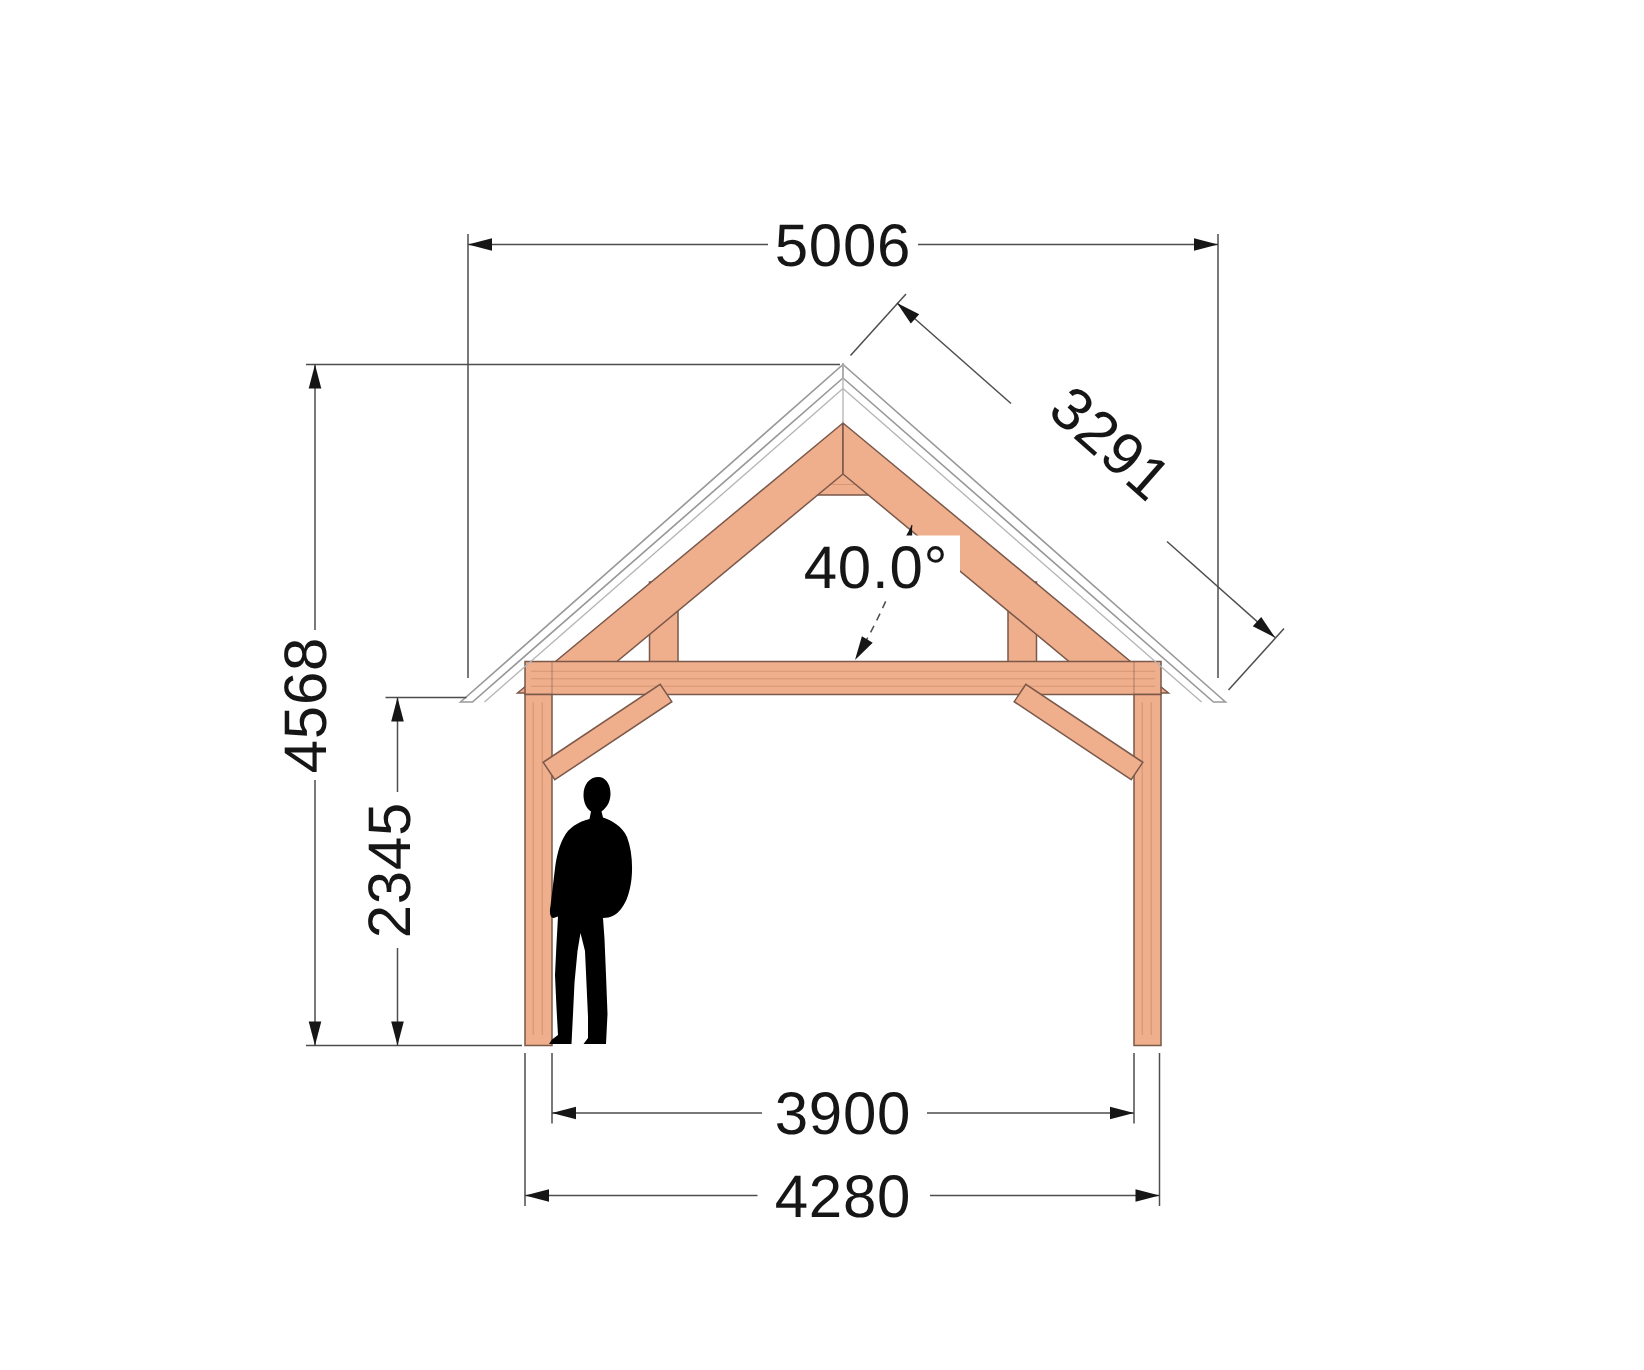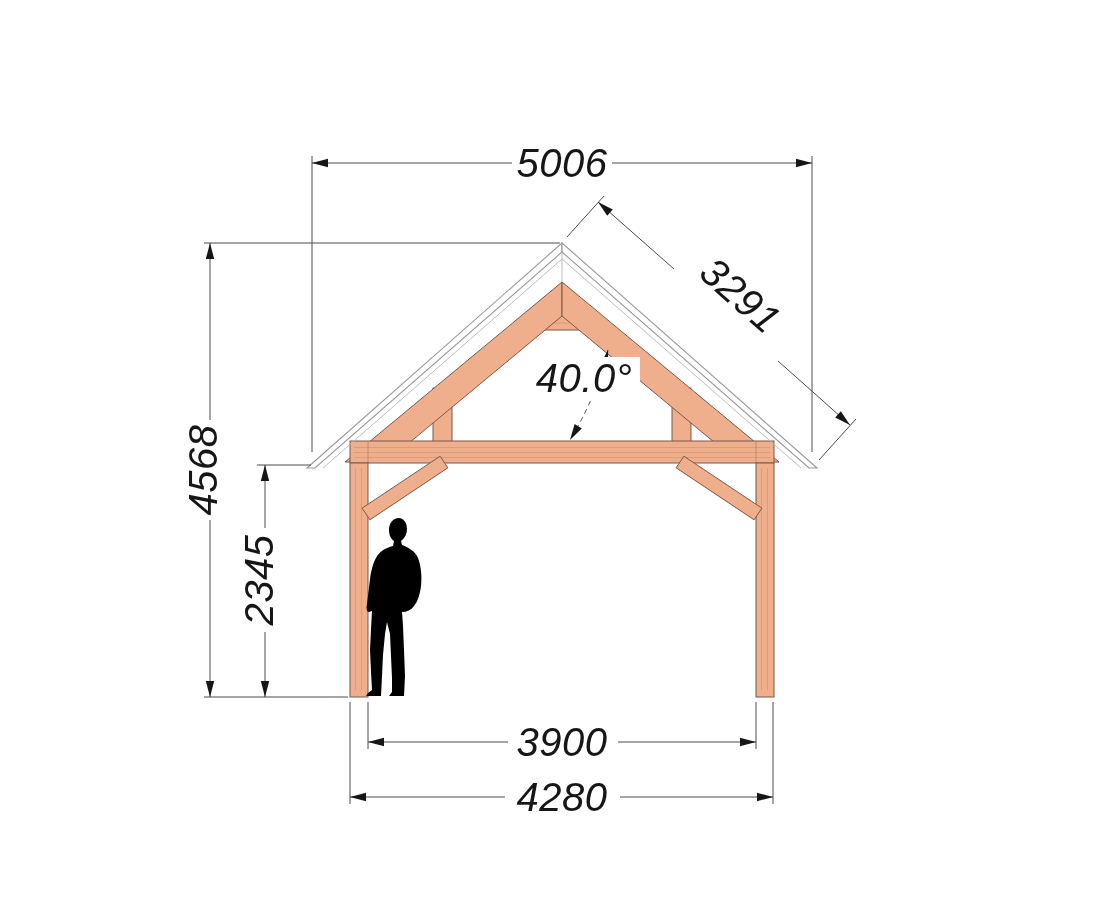--- a/index.html
+++ b/index.html
@@ -1,20 +1,20 @@
 <!DOCTYPE html>
 <html style="--wood: #efae8c; --wood-outline: #7a584a; --roof-outline: #999999; --dimension-line: #4d4d4d; --text: #161616; --silhouette: #000000; --background: #ffffff;"><head>
 <meta charset="utf-8">
 <style>
   :root{
     --wood:#efae8c; --wood-outline:#7a584a; --roof-outline:#999999;
     --dimension-line:#4d4d4d; --text:#161616; --silhouette:#000000; --background:#ffffff;
   }
   html,body{margin:0;padding:0;background:var(--background);}
-  .stage{width:1022px;height:913px;background:var(--background);position:relative;font-style:italic;}
+  .stage{width:1022px;height:913px;background:var(--background);position:relative;}
   svg{display:block;}
   .wood{fill:var(--wood);stroke:var(--wood-outline);stroke-width:1;stroke-linejoin:miter;}
   .grain{stroke:#b06c47;stroke-width:.8;opacity:.35;fill:none;}
   .joint{stroke:#7a584a;stroke-width:.7;opacity:.55;fill:none;}
   .roofband{fill:#ffffff;stroke:var(--roof-outline);stroke-width:1.1;stroke-linejoin:miter;}
   .roofline{stroke:#b5b5b5;stroke-width:.9;fill:none;}
   .dim{stroke:var(--dimension-line);stroke-width:1;fill:none;}
   .dim-dash{stroke:var(--dimension-line);stroke-width:1;fill:none;stroke-dasharray:5 4;}
   .arrow{fill:var(--text);stroke:none;}
   .dim-text{font-family:"Liberation Sans",sans-serif;font-size:40px;fill:var(--text);

